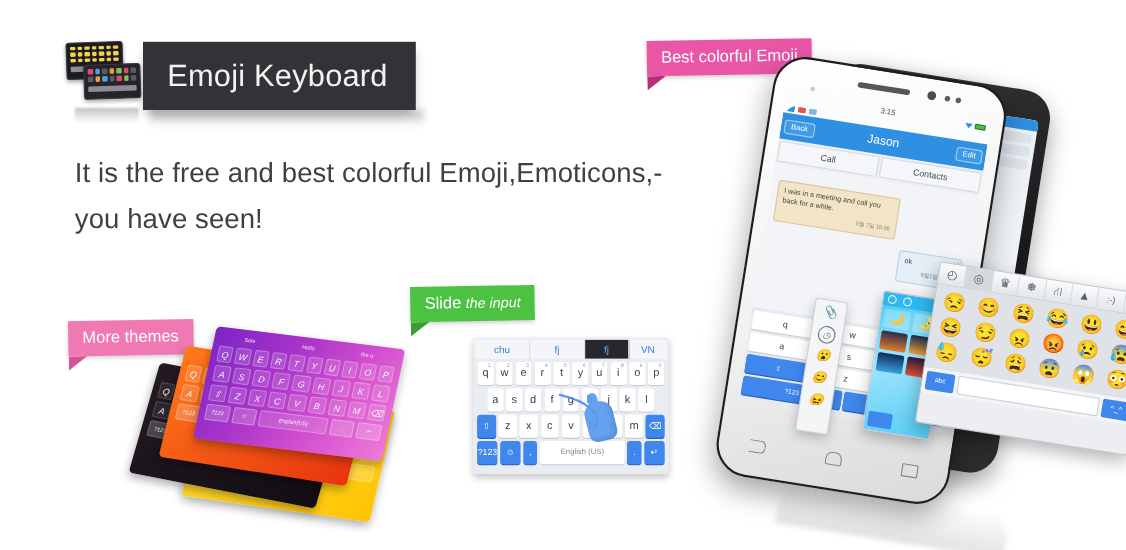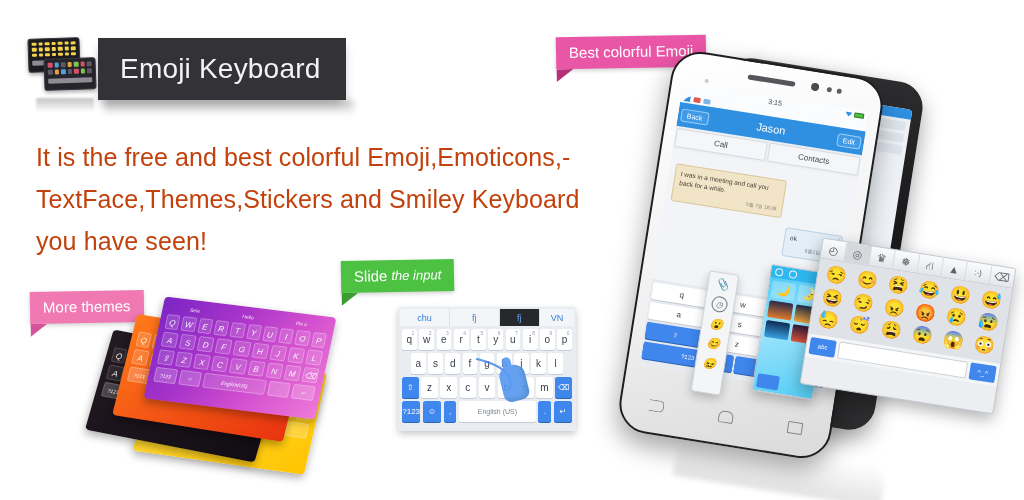--- a/index.html
+++ b/index.html
@@ -3,21 +3,21 @@
 <meta charset="utf-8">
 <style>
   * { box-sizing: border-box; margin: 0; padding: 0; }
   html, body { width: 1024px; height: 500px; }
   body {
     font-family: "Liberation Sans", sans-serif;
     background: #ffffff;
     position: relative;
     overflow: hidden;
   }
-  .stage { position: absolute; inset: 0; }
+  .stage { position: absolute; inset: 0; margin-left: 32px; }
 
   
   .app-icon { position: absolute; left: 26px; top: 36px; width: 72px; height: 66px; }
   .mini-kb {
     position: absolute; border-radius: 3px;
     background: #1c1b20; border: 1px solid #3a3840;
     box-shadow: 0 2px 4px rgba(0,0,0,.35);
   }
   .mini-kb.back { left: 2px; top: 2px; width: 52px; height: 34px; transform: rotate(-2deg); }
   .mini-kb.front { left: 18px; top: 22px; width: 52px; height: 32px; background: #26242b; transform: rotate(-2deg); }
@@ -46,21 +46,21 @@
   }
   .plate-shadow {
     position: absolute; left: 104px; top: 100px; width: 250px; height: 16px;
     background: linear-gradient(to bottom, rgba(0,0,0,.22), rgba(255,255,255,0));
     filter: blur(3px);
   }
 
   
   .copy { position: absolute; left: 36px; top: 136px; width: 600px; }
   .copy p {
-    font-size: 25px; line-height: 42px; color: #c2410c; font-weight: 400; letter-spacing: .1px;
+    font-size: 25px; line-height: 42px; color: #404040; font-weight: 400; letter-spacing: .1px;
   }
 
   
   .ribbon { position: absolute; }
   .ribbon .body {
     position: relative; display: inline-flex; align-items: center;
     padding: 7px 13px 8px 13px; color: #fff; white-space: nowrap;
     box-shadow: 0 2px 4px rgba(0,0,0,.18);
   }
   .ribbon .tail {
@@ -366,21 +366,20 @@
     <div class="icon-reflect"></div>
   </div>
 
   <div class="plate-shadow"></div>
   <div class="title-plate">
     <span>Emoji Keyboard</span>
   </div>
 
   <div class="copy">
     <p>It is the free and best colorful Emoji,Emoticons,-</p>
-    <p>TextFace,Themes,Stickers and Smiley Keyboard</p>
     <p>you have seen!</p>
   </div>
 
   <div class="ribbon" id="ribbon-best">
     <div class="body">
         <span class="t-main">Best colorful Emoji</span>
       <i class="tail"></i>
     </div>
   </div>
 

